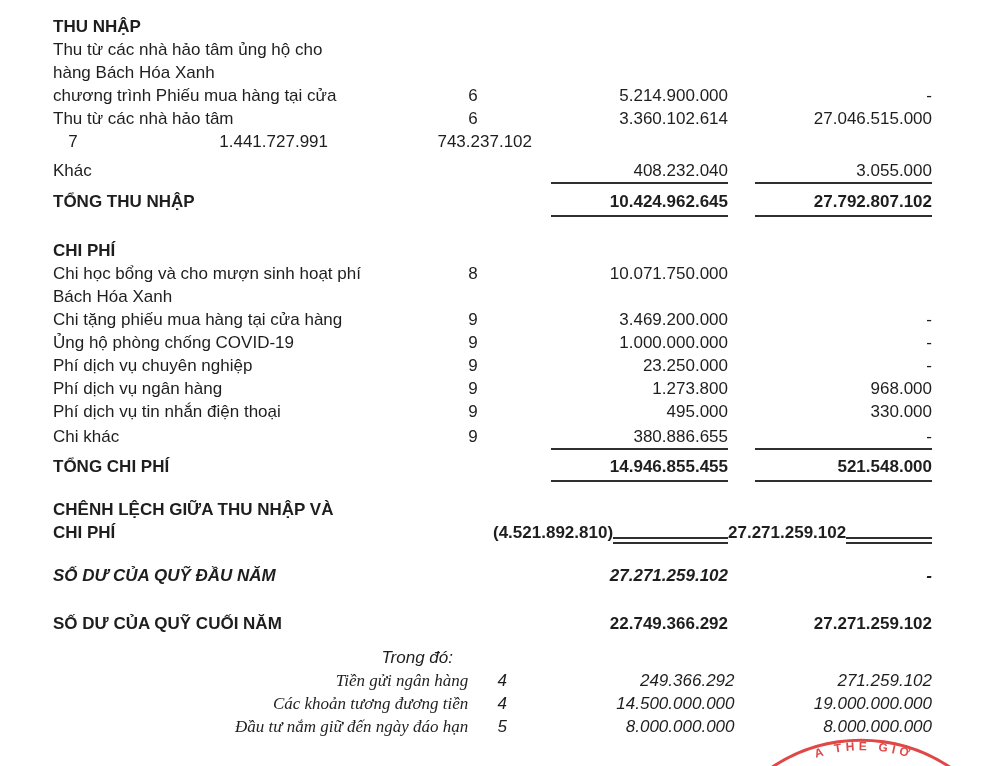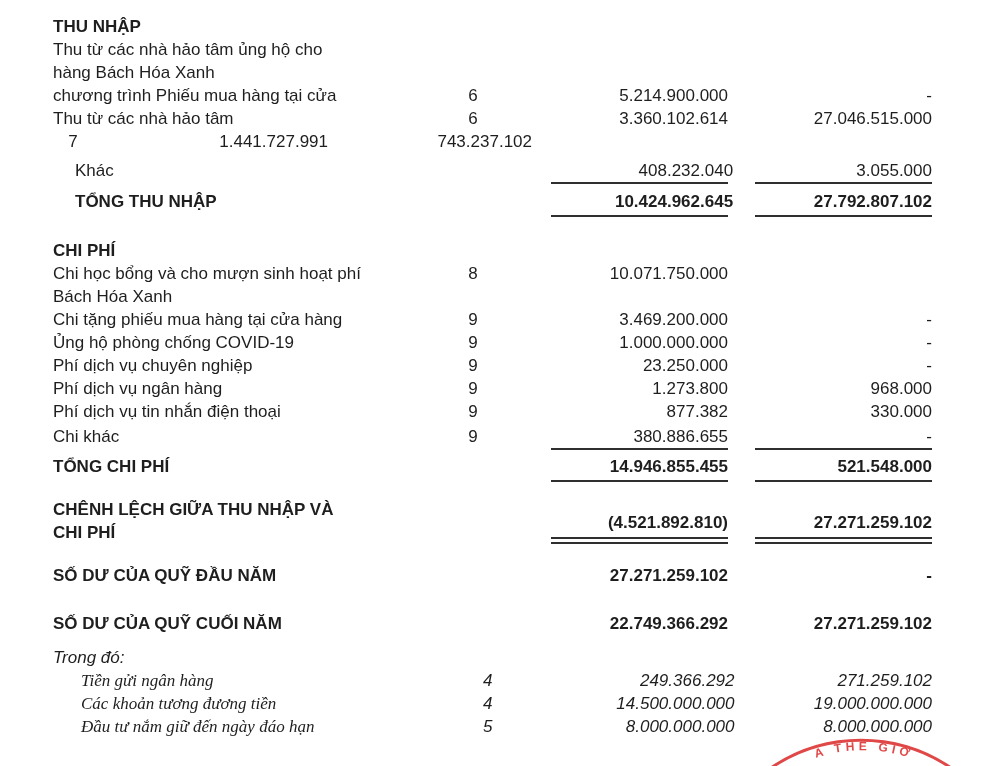--- a/index.html
+++ b/index.html
@@ -12,31 +12,31 @@
     position:relative;
     overflow:hidden;
   }
   .doc { padding:15px 0 0 53px; width:879px; }
   .row { display:flex; align-items:flex-end; line-height:23px; white-space:nowrap; }
   .lbl  { width:400px; }
   .note { width:40px; text-align:center; }
   .c1   { width:235px; text-align:right; }
   .c2   { width:204px; text-align:right; }
   .b { font-weight:bold; }
-  .i { font-style:italic; }
+  .i { font-style:italic;text-align:right; }
   .ind { padding-left:28px;font-family:Liberation Serif, serif; }
   .rule-row { display:flex; }
   .sp  { width:440px; }
   .r1  { width:235px; display:flex; justify-content:flex-end; }
   .r2  { width:204px; display:flex; justify-content:flex-end; }
   .line { width:177px; height:0; border-bottom:2px solid #2f2f2f; }
-  .stack { display:flex; flex-direction:column; align-items:flex-end; }
+  .stack { display:flex; flex-direction:row; align-items:flex-end; }
   .dbl { width:177px; height:7px; border-top:2px solid #2f2f2f; border-bottom:2px solid #2f2f2f; box-sizing:border-box; margin-top:3px; }
-  .mt2 {margin-top:2px;} .mt6 {margin-top:6px;margin-left:22px;} .mt7 {margin-top:5px;}
-  .mt11{margin-top:11px;} .mt16{margin-top:16px;} .mt20{margin-top:20px;}
+  .mt2 {margin-top:2px;} .mt6 {margin-top:6px;} .mt7 {margin-top:5px;}
+  .mt11{margin-top:11px;} .mt16{margin-top:16px;} .mt20{margin-top:20px;font-style:italic;}
   .mt22{margin-top:22px;} .mt25{margin-top:25px;}
   .diff .lbl div { line-height:23px; }
   .stamp { position:absolute; left:766px; top:736px; }
 </style>
 </head>
 <body>
 
 <div class="doc">
 
   <div class="row">
@@ -138,21 +138,21 @@
   <div class="row">
     <div class="lbl">Phí dịch vụ ngân hàng</div>
     <div class="note">9</div>
     <div class="c1">1.273.800</div>
     <div class="c2">968.000</div>
   </div>
 
   <div class="row">
     <div class="lbl">Phí dịch vụ tin nhắn điện thoại</div>
     <div class="note">9</div>
-    <div class="c1">877.382</div>
+    <div class="c1">495.000</div>
     <div class="c2">330.000</div>
   </div>
 
   <div class="row mt2">
     <div class="lbl">Chi khác</div>
     <div class="note">9</div>
     <div class="c1">380.886.655</div>
     <div class="c2">-</div>
   </div>
 

